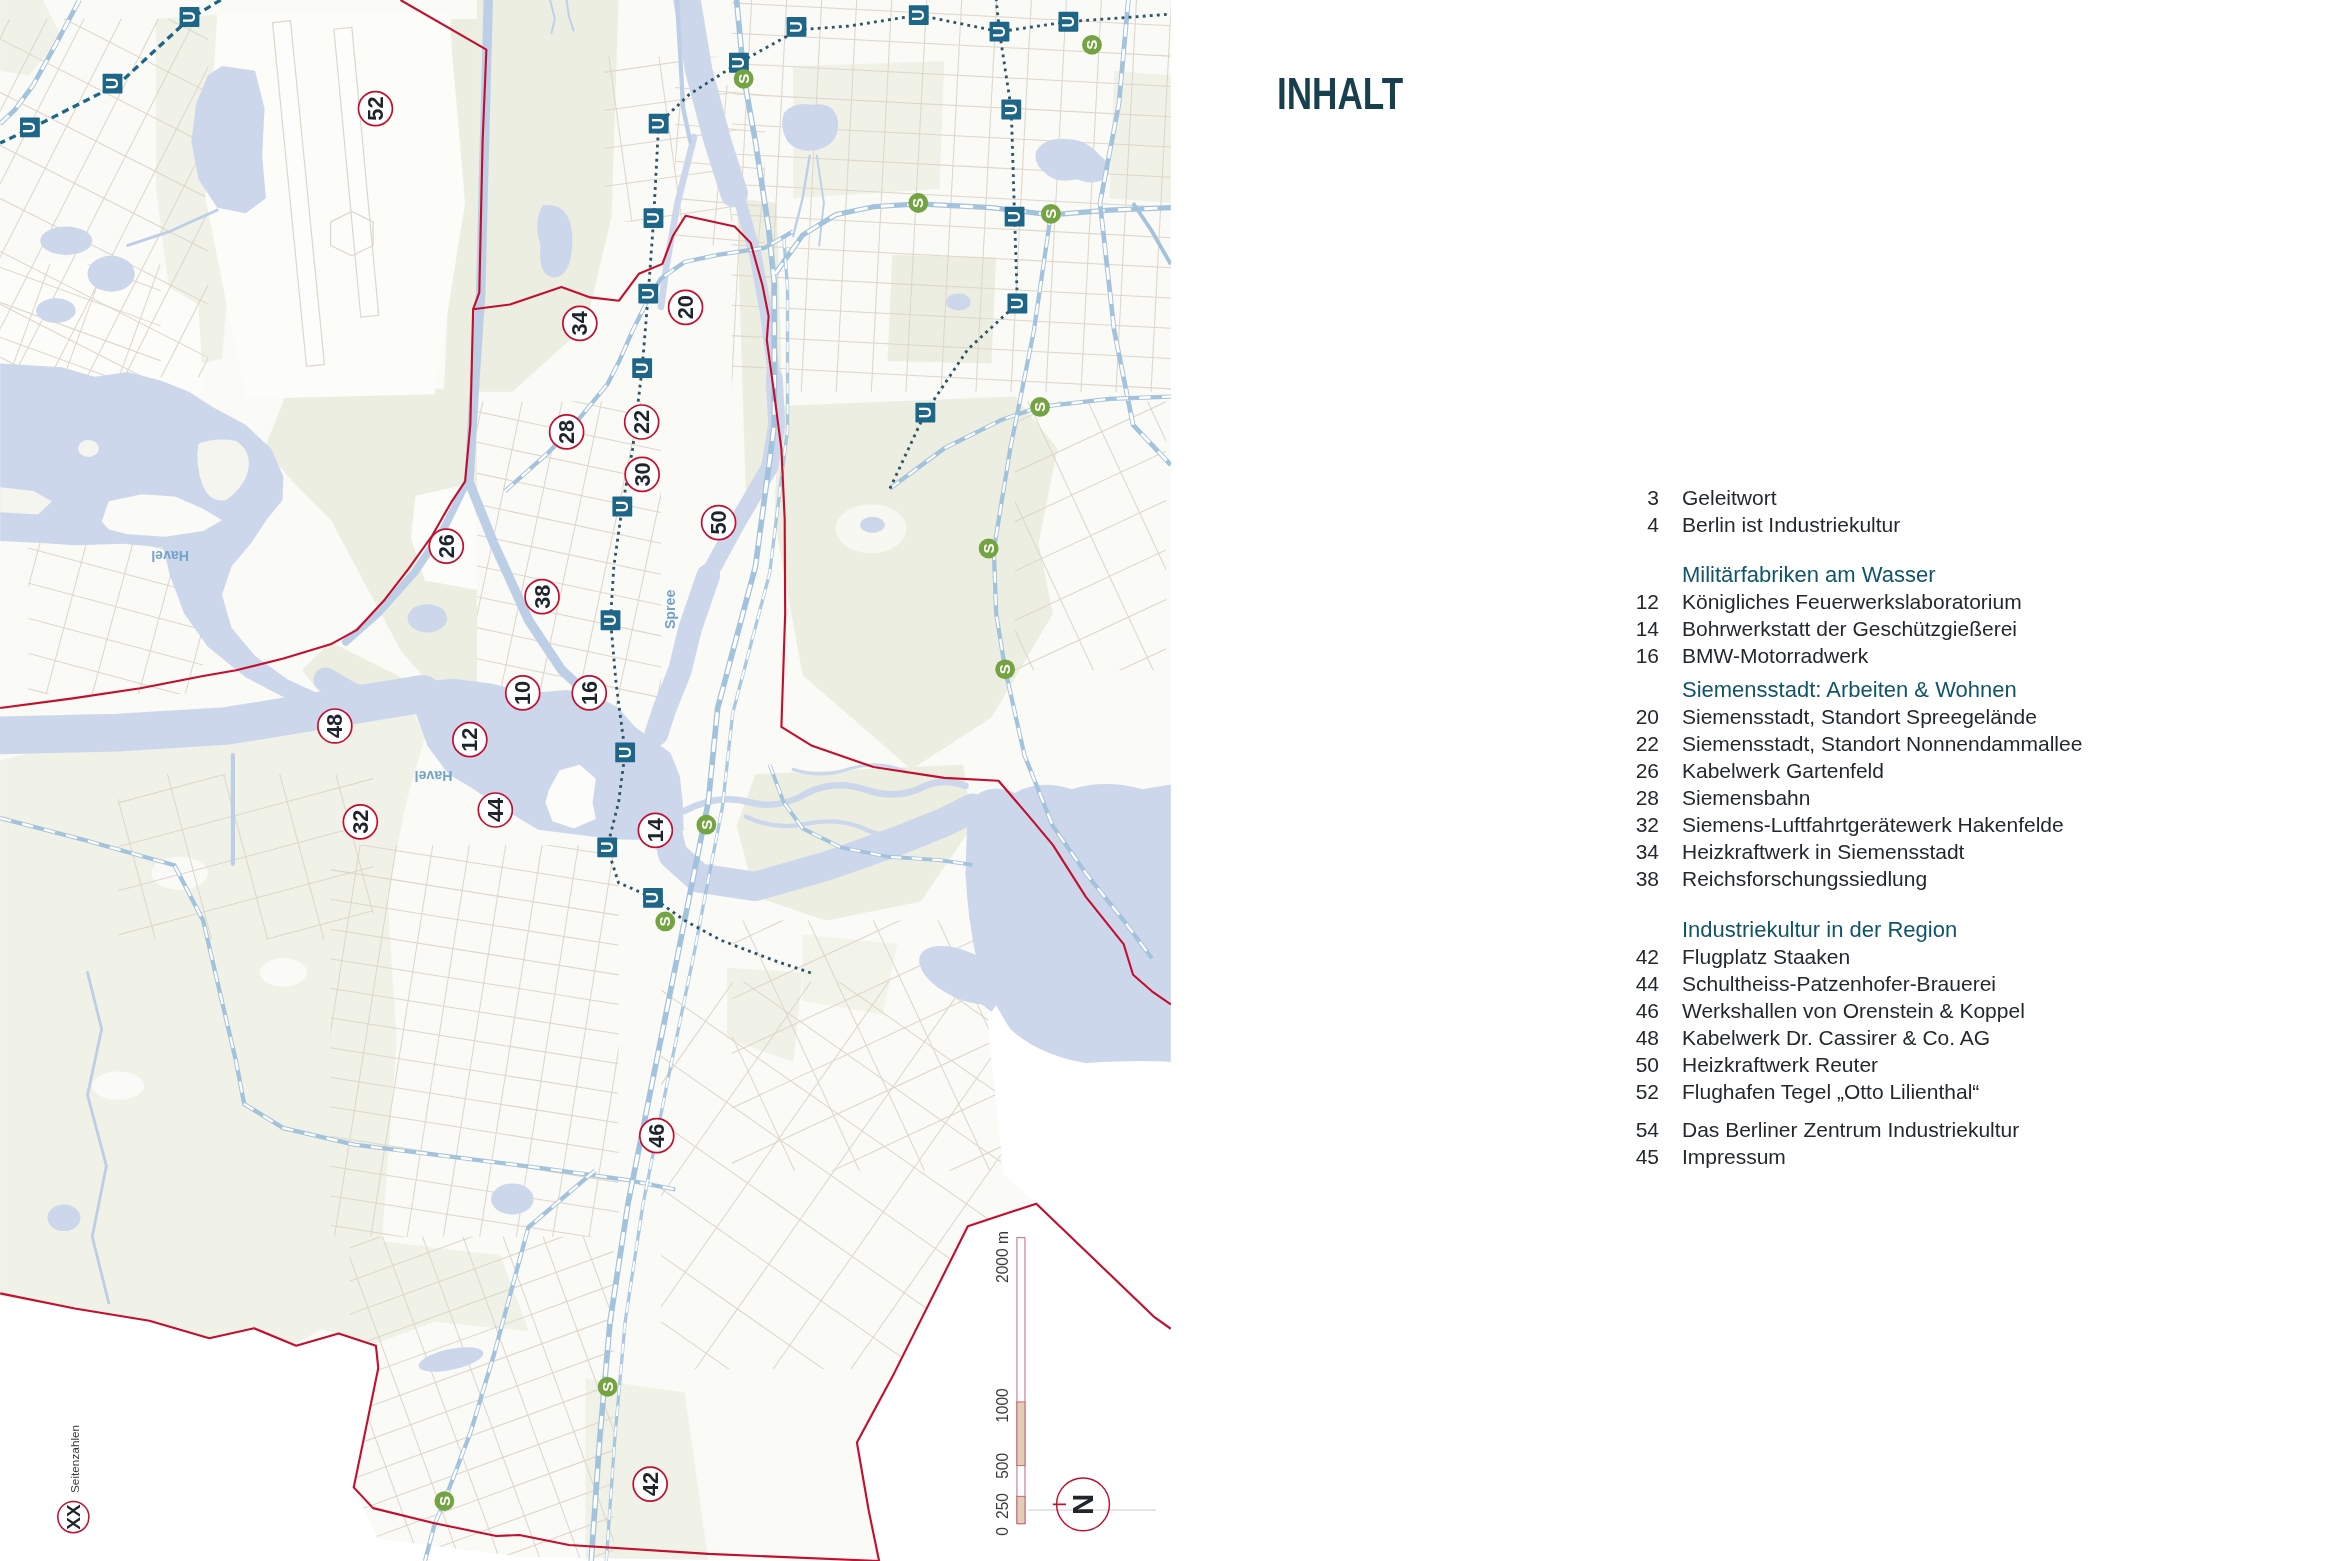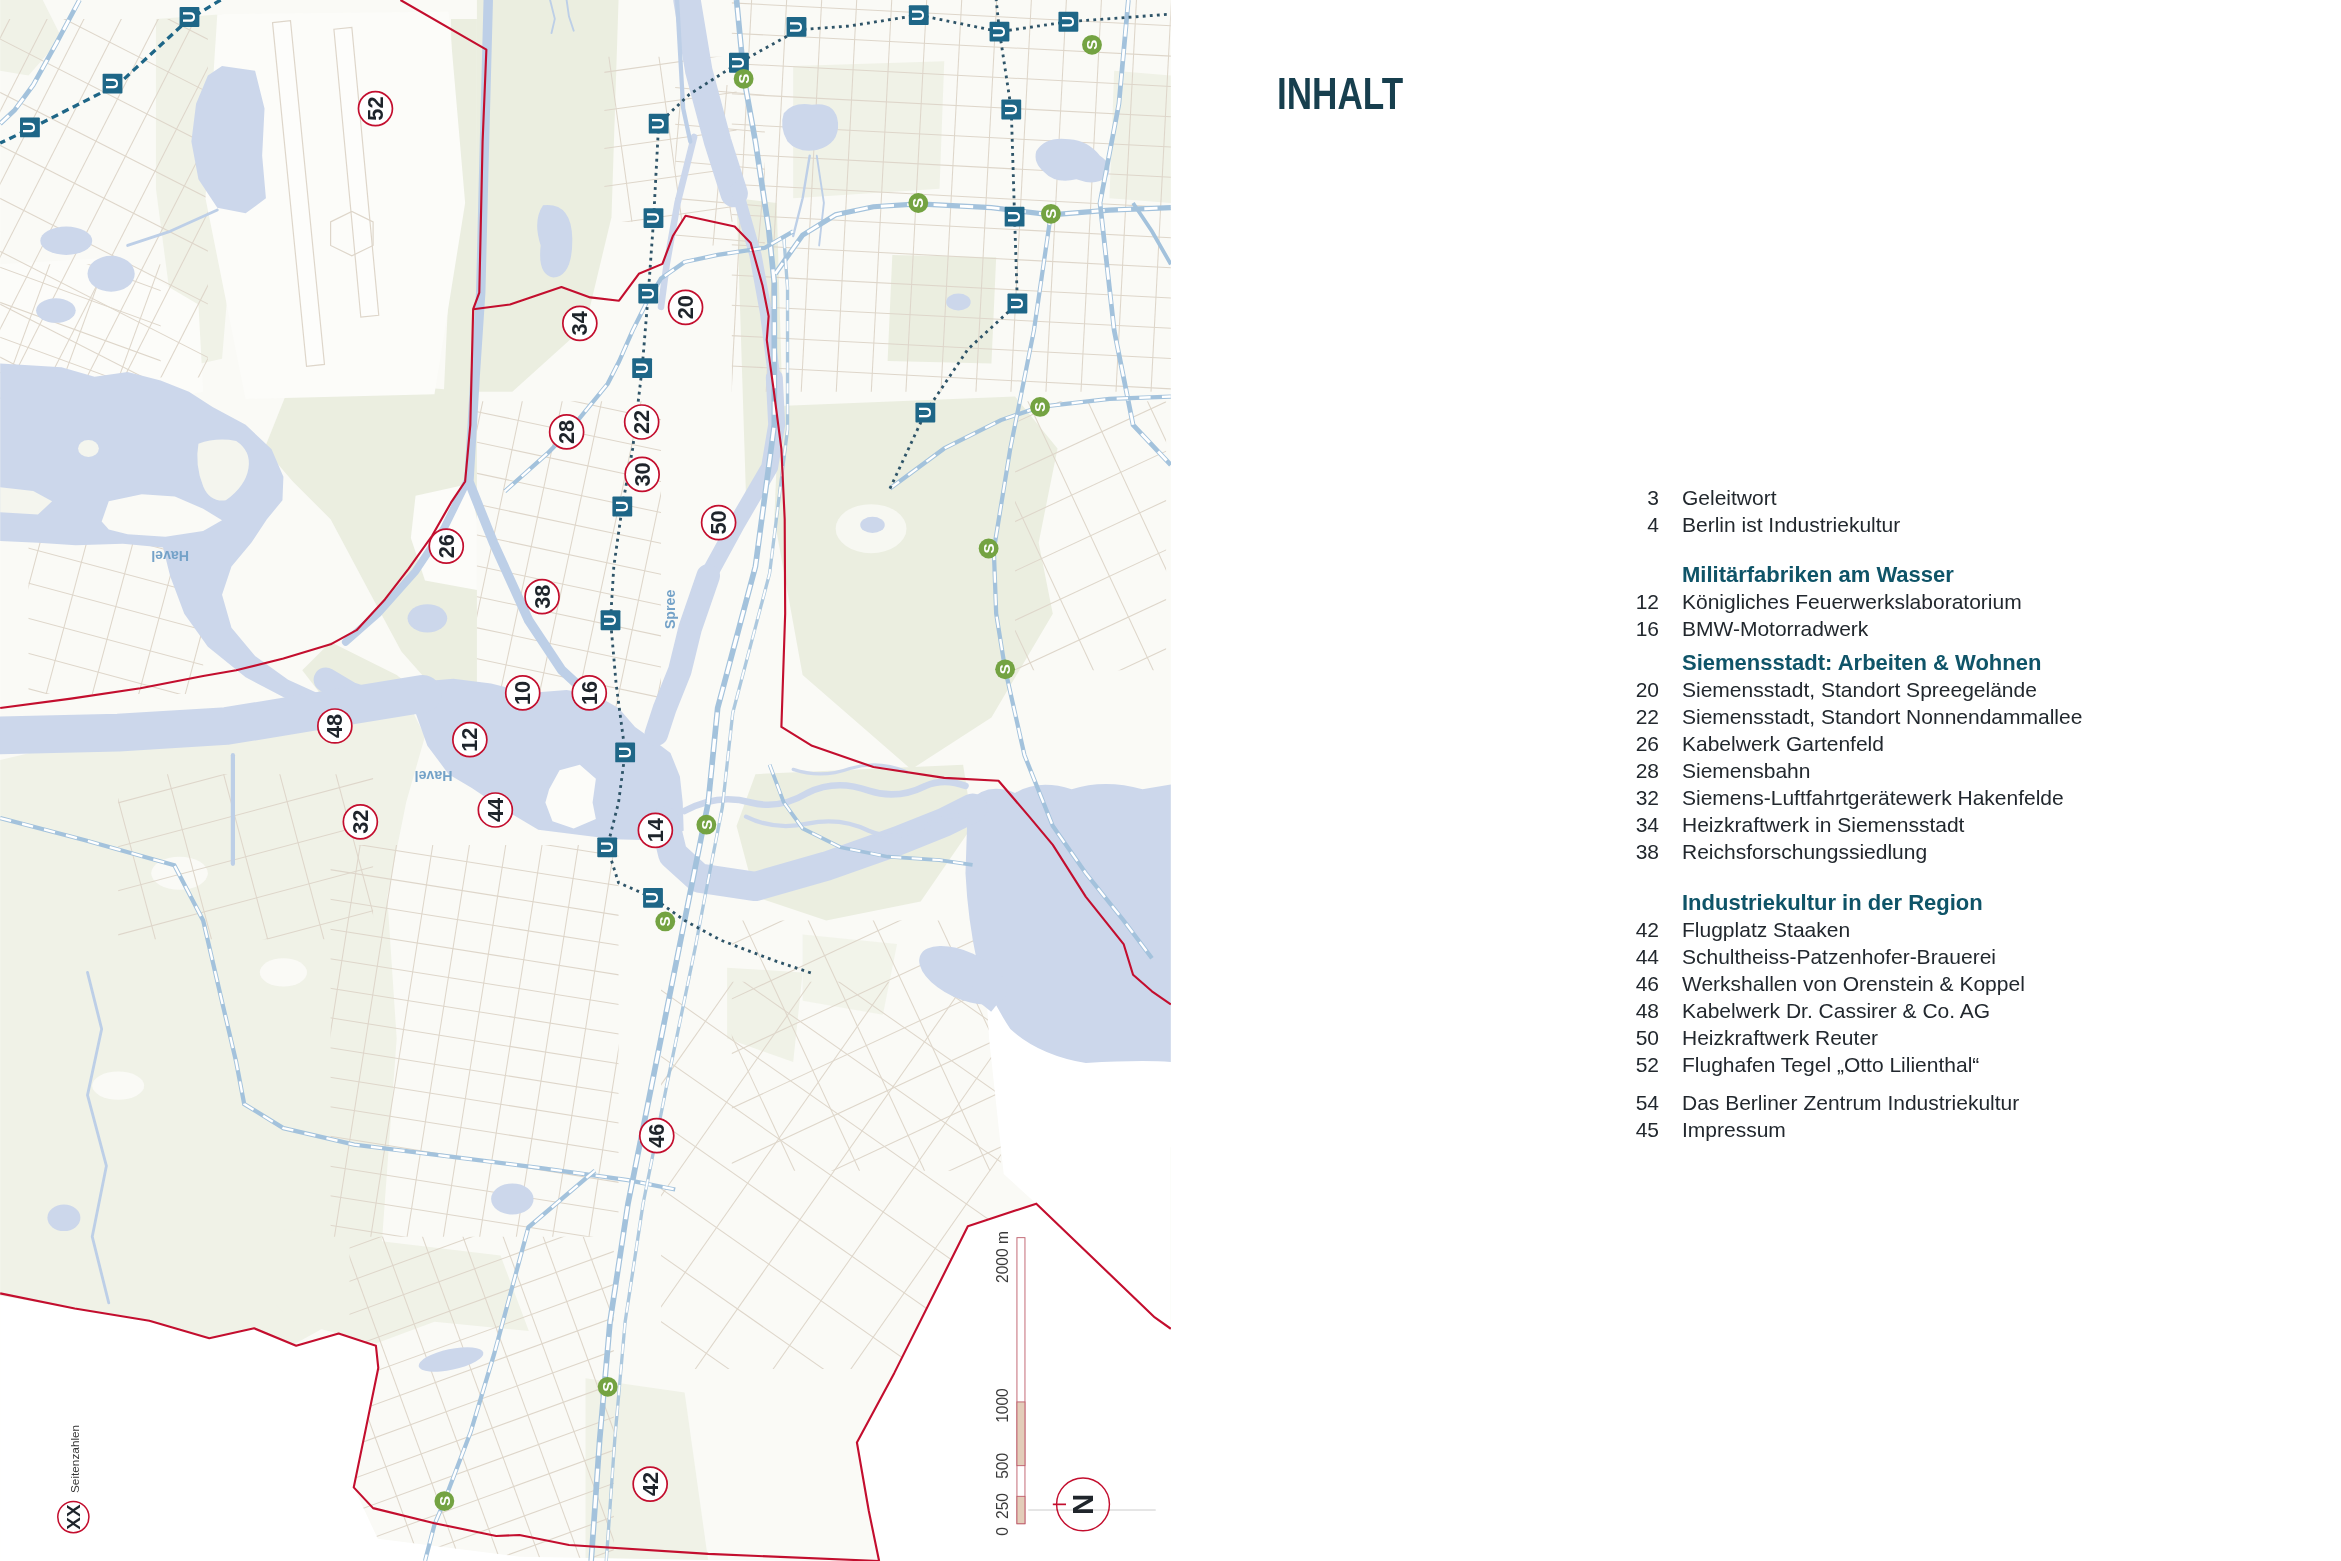--- a/index.html
+++ b/index.html
@@ -2,21 +2,21 @@
 <html style="font-size:7.6px"><head><meta charset="utf-8">
 <style>
 html,body{margin:0;padding:0;background:#ffffff;}
 body{width:2342px;height:1561px;font-family:"Liberation Sans",sans-serif;}
 .page{position:relative;width:2342px;height:1561px;overflow:hidden;background:#fff;}
 .inhalt{position:absolute;left:1277px;top:68px;font-size:45px;font-weight:bold;color:#173f4e;transform:scaleX(0.78);transform-origin:left top;}
 .toc{position:absolute;left:1572px;top:484px;width:708px;}
 .trow{height:27px;line-height:27px;font-size:21px;color:#22282e;white-space:nowrap;}
 .tnum{display:inline-block;width:87px;text-align:right;}
 .ttit{margin-left:23px;}
-.thead{margin-left:23px;font-weight:bold;color:#0f5468;font-size:22px;}
+.thead{margin-left:23px;font-weight:normal;color:#0f5468;font-size:22px;}
 </style></head>
 <body>
 <div class="page">
 
 <svg xmlns="http://www.w3.org/2000/svg" width="1171" height="1561" viewBox="0 0 2480 3307" style="position:absolute;left:0;top:0">
 
 <rect x="0" y="0" width="2480" height="3307" fill="#fafaf6"></rect>
 
 <polygon points="0,0 90,0 130,80 60,160 0,150" fill="#f0f2e7"></polygon>
 
@@ -829,20 +829,21 @@
 
 <div class="trow"><span class="tnum">3</span><span class="ttit">Geleitwort</span></div>
 
 <div class="trow"><span class="tnum">4</span><span class="ttit">Berlin ist Industriekultur</span></div>
 
 <div class="trow" style="margin-top:23px"><span class="tnum"></span><span class="thead">Militärfabriken am Wasser</span></div>
 
 
 <div class="trow"><span class="tnum">12</span><span class="ttit">Königliches Feuerwerkslaboratorium</span></div>
 
+<div class="trow"><span class="tnum">14</span><span class="ttit">Bohrwerkstatt der Geschützgießerei</span></div>
 
 <div class="trow"><span class="tnum">16</span><span class="ttit">BMW-Motorradwerk</span></div>
 
 <div class="trow" style="margin-top:7px"><span class="tnum"></span><span class="thead">Siemensstadt: Arbeiten &amp; Wohnen</span></div>
 
 <div class="trow"><span class="tnum">20</span><span class="ttit">Siemensstadt, Standort Spreegelände</span></div>
 
 <div class="trow"><span class="tnum">22</span><span class="ttit">Siemensstadt, Standort Nonnendammallee</span></div>
 
 <div class="trow"><span class="tnum">26</span><span class="ttit">Kabelwerk Gartenfeld</span></div>

